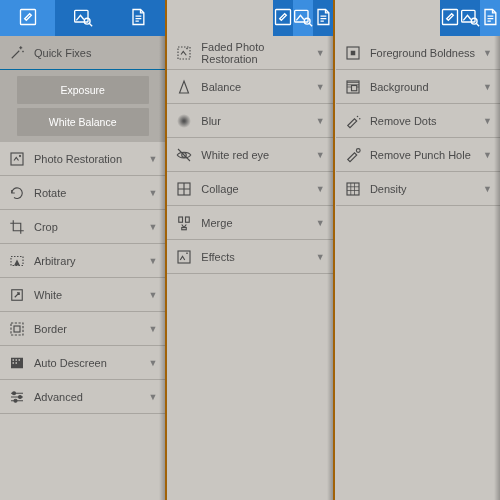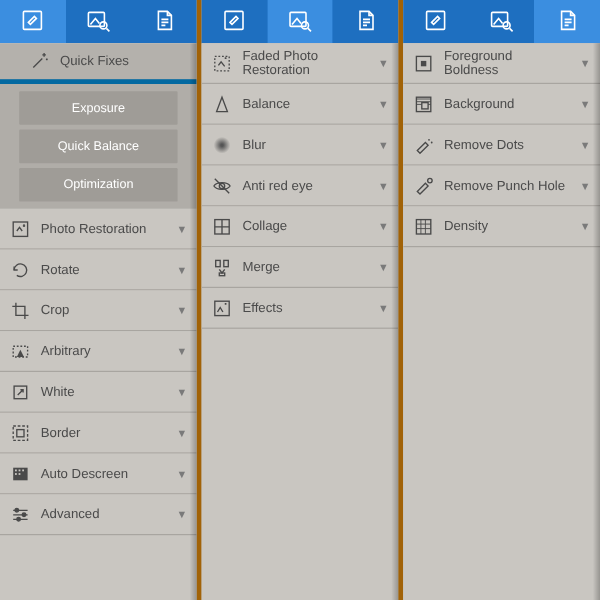--- a/index.html
+++ b/index.html
@@ -1,30 +1,30 @@
 <!DOCTYPE html>
 <html><head>
 <meta charset="utf-8">
 <style>
   * { box-sizing: border-box; margin: 0; padding: 0; }
   html, body { width: 500px; height: 500px; overflow: hidden; font-family: Arial, sans-serif; font-size: 11px; }
   body { display: flex; background: #000; }
   .panel { flex: 1; display: flex; flex-direction: column; background: #c9c6c1; min-width: 0; position: relative; }
-  .panel + .panel { border-left: 4px solid #a16207; }
+  .panel + .panel { border-left: 2px solid #a16207; align-items: flex-end; }
   .panel::after { content:""; position:absolute; top:36px; bottom:0; right:0; width:6px; background: linear-gradient(to left, rgba(0,0,0,0.25), rgba(0,0,0,0)); pointer-events:none; }
 
   .tabbar { display: flex; height: 36px; background: #1e6fc0; }
   .tab { flex: 1; display:flex; align-items:center; justify-content:center; color:#fff; cursor:pointer; }
   .tab.active { background: #3b8ee0; }
   .tab svg { width: 20px; height: 20px; stroke:#fff; fill:none; stroke-width:1.6; }
 
   .section { }
   .section-header {
-    display:flex; align-items:center; height:34px; padding:0 24px; gap:8px;
-    background:#c9c6c1; border-bottom:4px solid #0369a1; color:#4a4a4a;
+    display:flex; align-items:center; height:34px; padding:0 8px; gap:8px;
+    background:#c9c6c1; border-bottom:1px solid #0369a1; color:#4a4a4a;
   }
   .section-header.expanded { background:#b4b1ac; }
   .section-header .icon { width:18px; height:18px; display:flex; align-items:center; justify-content:center; }
   .section-header .icon svg { width:18px; height:18px; stroke:#4a4a4a; fill:none; stroke-width:1.5; }
 
   .sub-list { background:#b0ada8; display:flex; flex-direction:column; align-items:center; padding:6px 0; gap:4px; }
   .sub-item {
     width:80%; height:28px; display:flex; align-items:center; justify-content:center;
     background:#9f9c97; color:#fff; font-size:10.5px; border-radius:1px;
   }
@@ -78,24 +78,21 @@
               <path d="M17 3 L17 7 M15 5 L19 5 M20 9 L20 11 M19 10 L21 10"></path>
             </svg>
           </span>
         <span>Quick Fixes</span>
       </div>
       <div class="sub-list">
         <div class="sub-item">
             <span>Exposure</span>
           </div>
         <div class="sub-item">
-            <span>Quick Balance</span>
-          </div>
-        <div class="sub-item">
-            <span>Optimization</span>
+            <span>White Balance</span>
           </div>
       </div>
     </div>
 
     <div class="item-row">
       <span class="icon">
           <svg viewBox="0 0 24 24">
             <rect x="4" y="4" width="16" height="16"></rect>
             <path d="M8 14 L11 10 L14 14"></path>
             <path d="M15 7 L17 9 M17 7 L15 9"></path>
@@ -236,21 +233,21 @@
       <span class="chev">▼</span>
     </div>
     <div class="item-row">
       <span class="icon">
           <svg viewBox="0 0 24 24">
             <path d="M3 12 C6 7 18 7 21 12 C18 17 6 17 3 12 Z"></path>
             <circle cx="12" cy="12" r="3"></circle>
             <path d="M4 4 L20 20"></path>
           </svg>
         </span>
-      <span>Anti red eye</span>
+      <span>White red eye</span>
       <span class="chev">▼</span>
     </div>
     <div class="item-row">
       <span class="icon">
           <svg viewBox="0 0 24 24">
             <rect x="4" y="4" width="16" height="16"></rect>
             <path d="M12 4 V20 M4 12 H20"></path>
           </svg>
         </span>
       <span>Collage</span>

